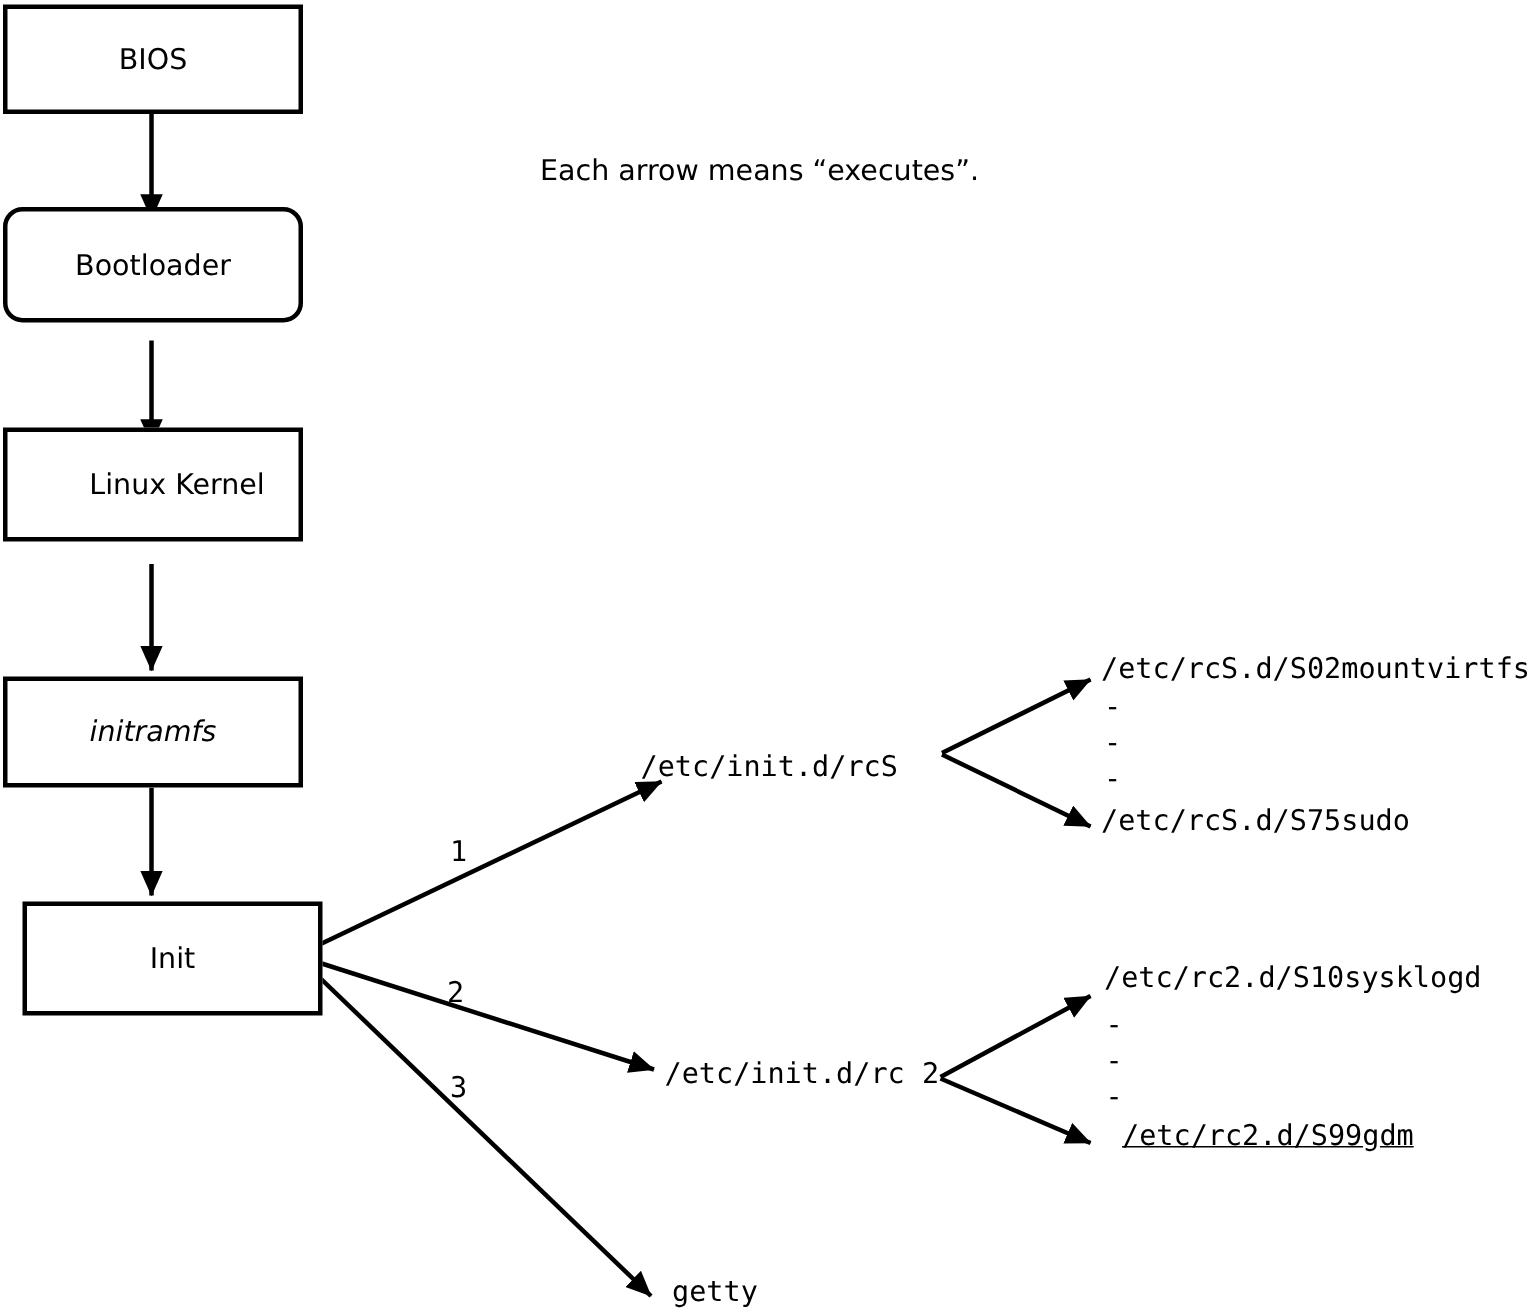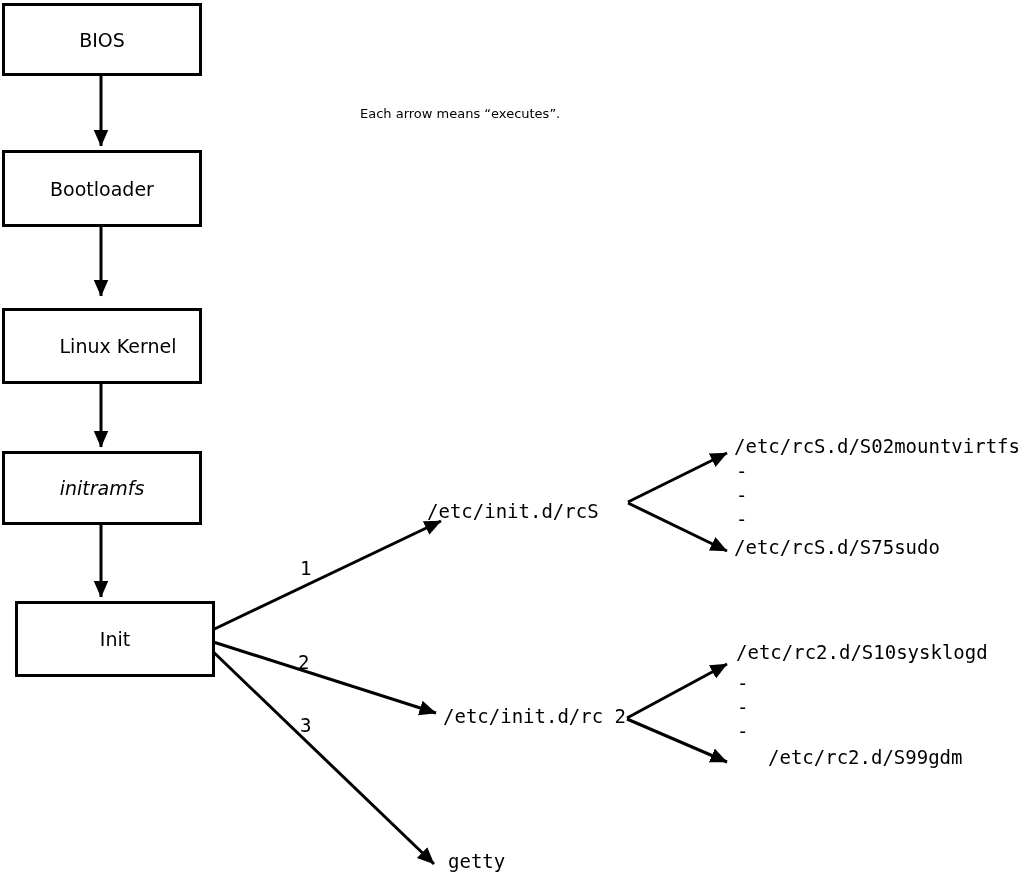--- a/index.html
+++ b/index.html
@@ -20,21 +20,21 @@
     background: #ffffff;
     box-sizing: border-box;
     display: flex;
     align-items: center;
     justify-content: center;
     font-size: 19px;
     z-index: 2;
   }
   .note {
     position: absolute;
-    font-size: 13px;
+    font-size: 19px;
     line-height: 20px;
     white-space: nowrap;
   }
   .mono {
     position: absolute;
     font-family: "DejaVu Sans Mono", "Liberation Mono", monospace;
     font-size: 19px;
     line-height: 20px;
     white-space: nowrap;
     z-index: 2;
@@ -69,24 +69,24 @@
     <line x1="204" y1="643" x2="434" y2="864" marker-end="url(#ah)"></line>
     <line x1="628" y1="502" x2="727" y2="453" marker-end="url(#ah)"></line>
     <line x1="628" y1="503" x2="727" y2="551" marker-end="url(#ah)"></line>
     <line x1="627" y1="718" x2="727" y2="664" marker-end="url(#ah)"></line>
     <line x1="627" y1="719" x2="727" y2="762" marker-end="url(#ah)"></line>
   </svg>
 
   <div class="box" style="top:3px;   height:73px;">
       <span>BIOS</span>
     </div>
-  <div class="box" style="top:150px; height:77px;">
+  <div class="box" style="top:138px; height:77px;border-radius:13px;">
       <span>Bootloader</span>
     </div>
-  <div class="box" style="top:308px; height:76px;padding-left:32px;">
+  <div class="box" style="top:285px; height:76px;padding-left:32px;">
       <span>Linux Kernel</span>
     </div>
   <div class="box" style="top:451px; height:74px;font-style:italic;">
       <span>initramfs</span>
     </div>
   <div class="box" style="top:601px; height:76px;margin-left:13px;">
       <span>Init</span>
     </div>
 
   <div class="note" style="left:360px; top:104px;">Each arrow means “executes”.</div>
@@ -102,15 +102,15 @@
   <div class="mono" style="left:734px; top:436px;">/etc/rcS.d/S02mountvirtfs</div>
   <div class="mono" style="left:736px; top:461px;">-</div>
   <div class="mono" style="left:736px; top:485px;">-</div>
   <div class="mono" style="left:736px; top:509px;">-</div>
   <div class="mono" style="left:734px; top:537px;">/etc/rcS.d/S75sudo</div>
 
   <div class="mono" style="left:736px; top:642px;">/etc/rc2.d/S10sysklogd</div>
   <div class="mono" style="left:737px; top:673px;">-</div>
   <div class="mono" style="left:737px; top:697px;">-</div>
   <div class="mono" style="left:737px; top:721px;">-</div>
-  <div class="mono" style="left:768px; top:747px;">/etc/rc2.d/S99gdm</div>
+  <div class="mono" style="left:748px; top:747px;text-decoration:underline;">/etc/rc2.d/S99gdm</div>
 
 </div>
 
 </body></html>

